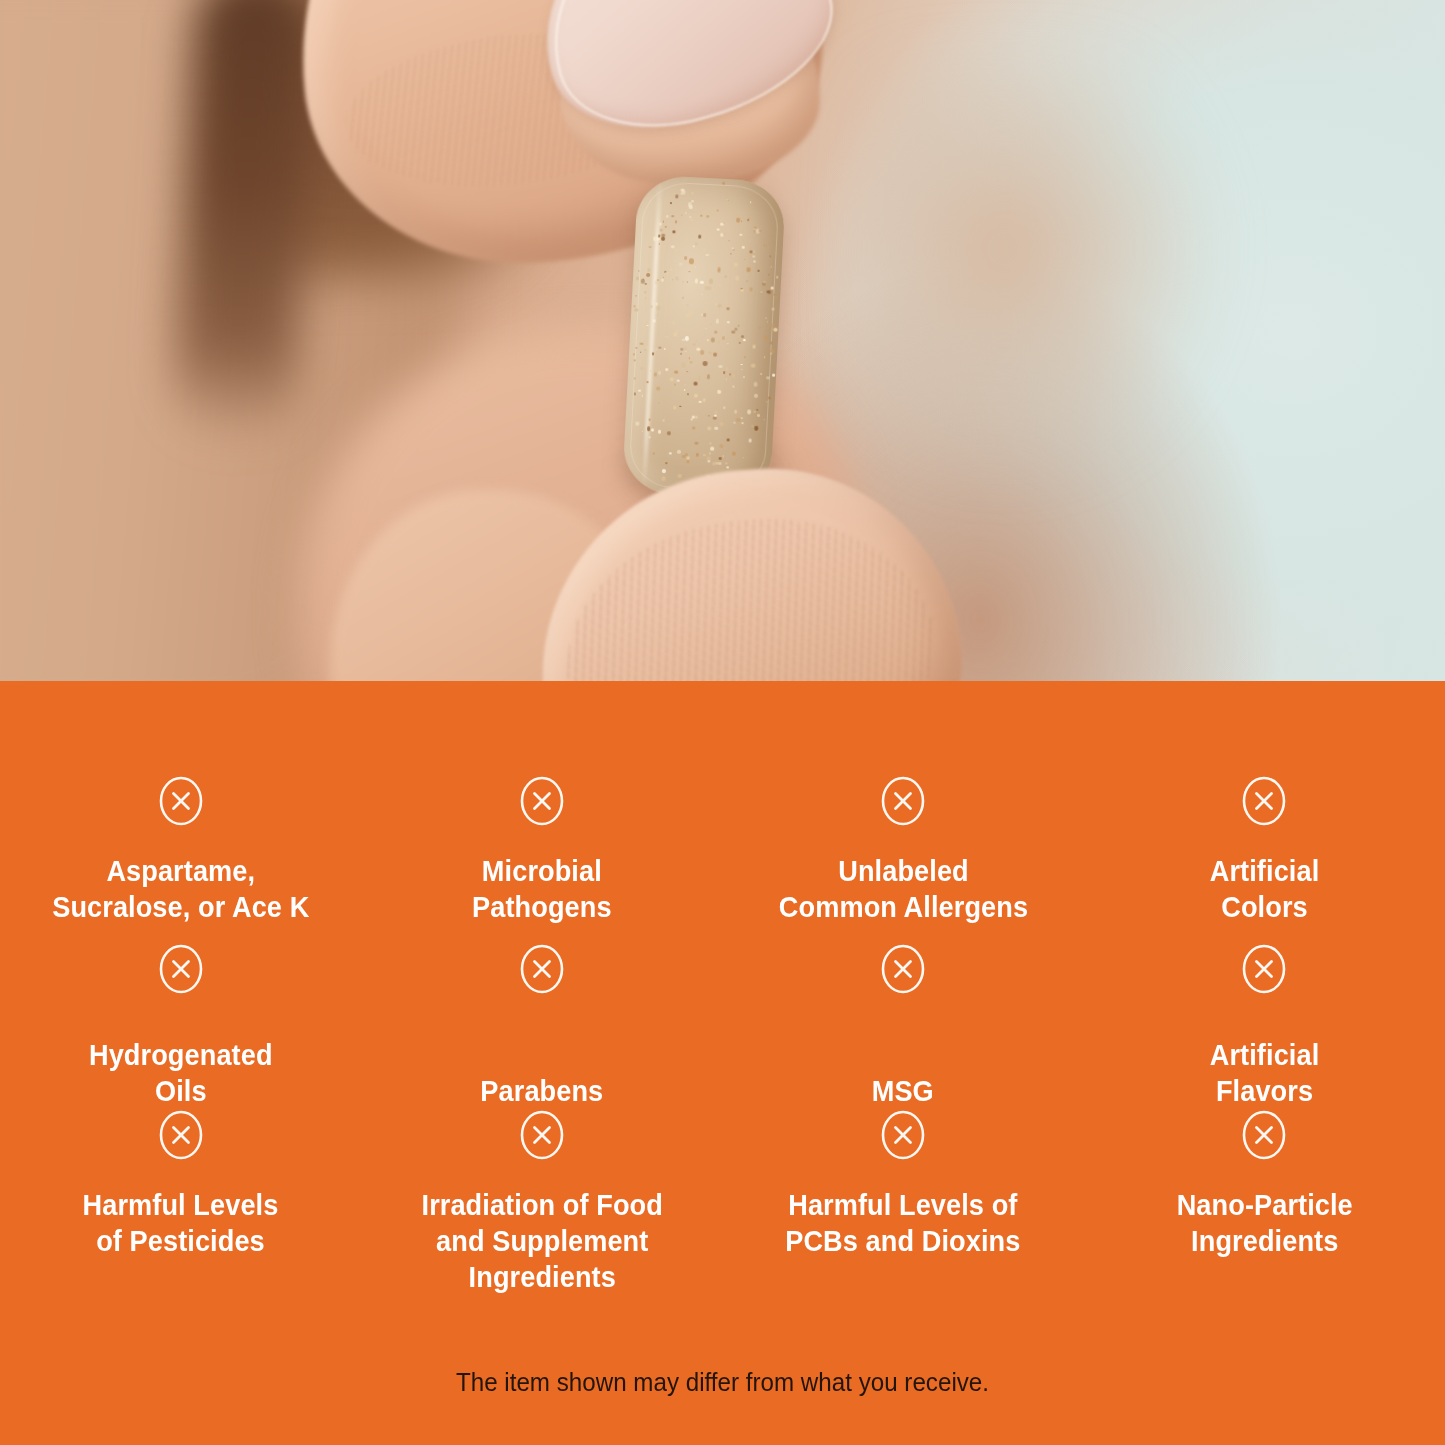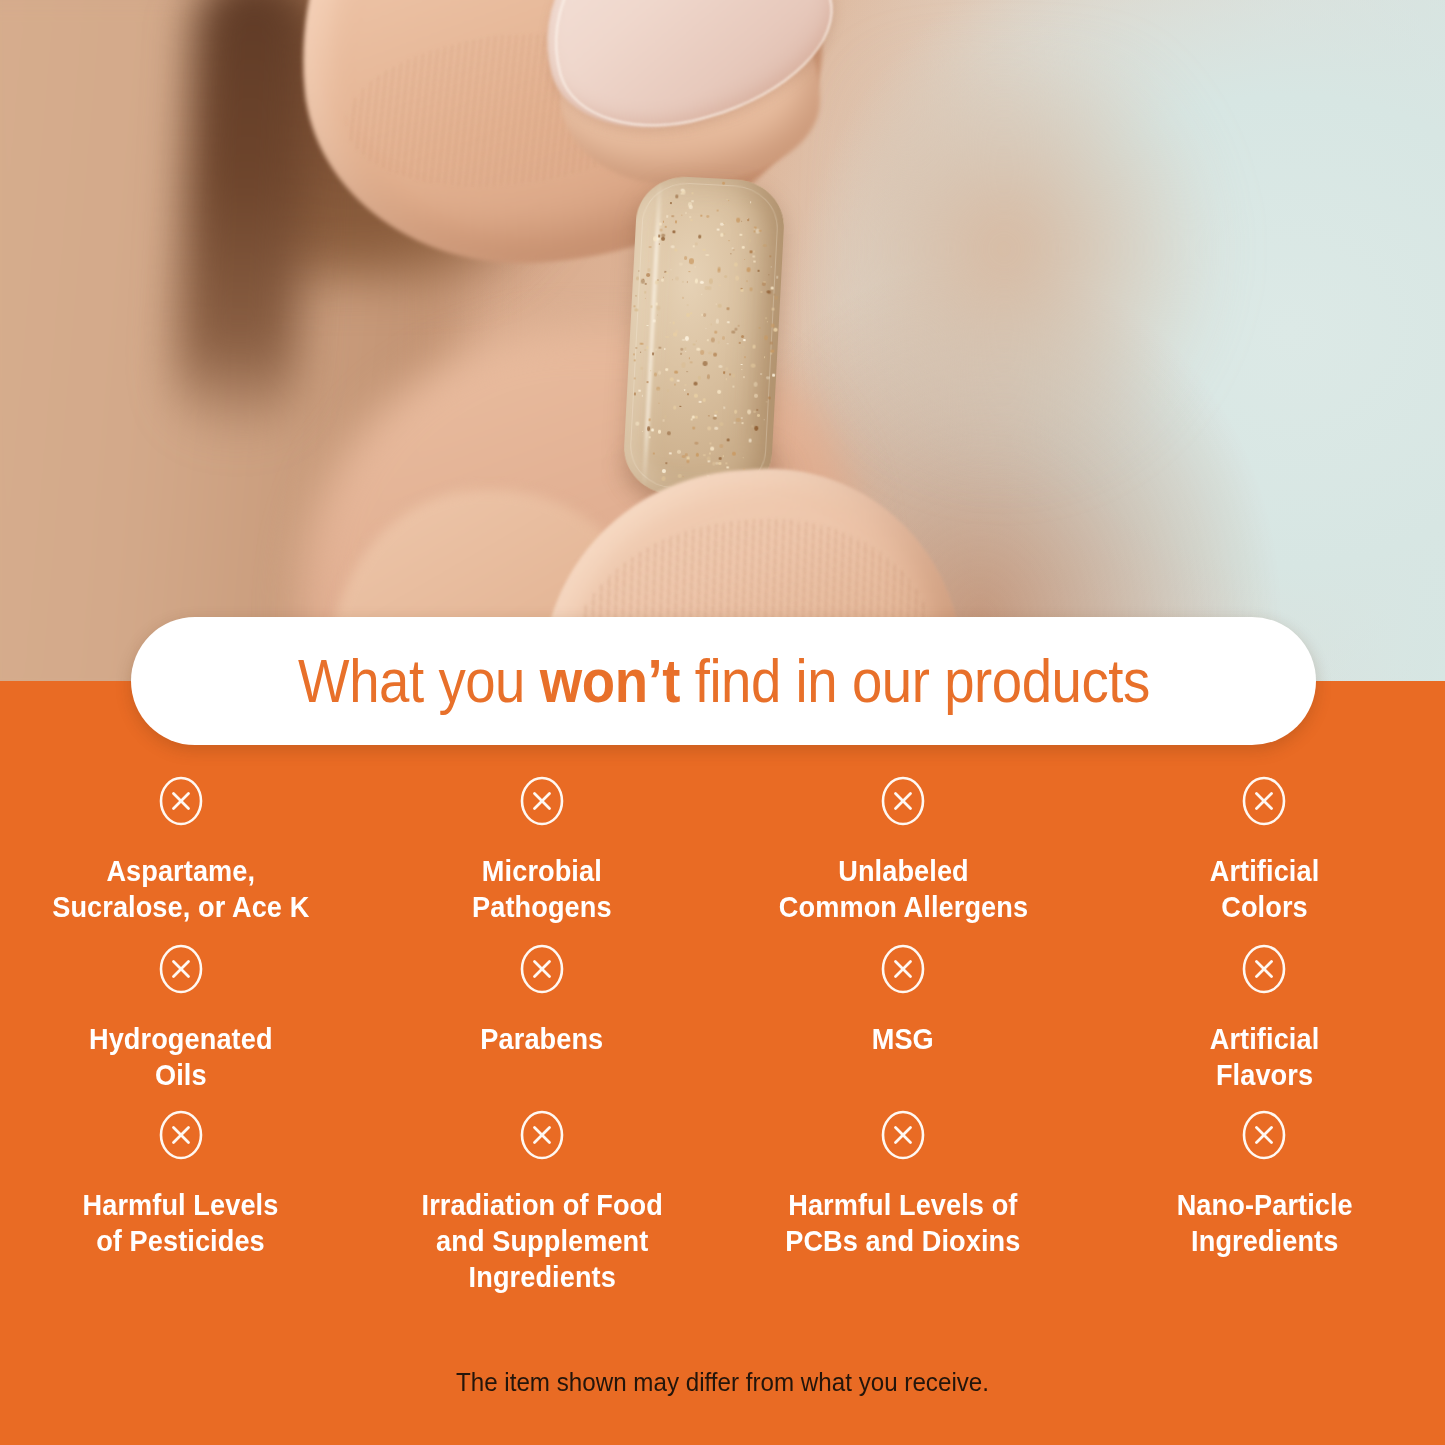--- a/index.html
+++ b/index.html
@@ -193,21 +193,21 @@
     grid-template-columns:repeat(4,1fr);
     row-gap:0;
     z-index:4;
   }
   .row{display:contents;}
   .cell{
     display:flex;flex-direction:column;align-items:center;
     padding:0 14px;
   }
   .r1 .cell{height:168px;}
-  .r2 .cell{height:166px;}
+  .r2 .cell{height:166px;justify-content:space-between;}
   .r3 .cell{height:180px;}
 
   .xicon{
     width:46px;height:52px;display:block;margin-bottom:26px;flex:none;
   }
   .label{
     color:#FFFFFF;
     font-size:29.5px;
     line-height:36px;
     font-weight:700;
@@ -595,25 +595,20 @@
         <div class="speck" style="left: 108.4px; top: 109.4px; width: 2.2px; height: 2.3px; background: rgb(232, 207, 164); opacity: 0.87;"></div>
       </div>
 
     <div class="finger-left"></div>
     <div class="finger"></div>
     <div class="finger-print"></div>
   </div>
 
   <div id="band"></div>
 
-  <div id="headline-pill">
-    <div id="headline">
-      <span>What you </span><span class="em">won’t</span><span> find in our products</span>
-    </div>
-  </div>
 
   <div id="grid">
 
     <div class="row r1">
       <div class="cell">
         <svg class="xicon" viewBox="0 0 46 52">
             <ellipse cx="23" cy="26" rx="20" ry="23" fill="none" stroke="#FFF8F2" stroke-width="2.6"></ellipse>
             <line x1="15.5" y1="18.5" x2="30.5" y2="33.5" stroke="#FFF8F2" stroke-width="2.8" stroke-linecap="round"></line>
             <line x1="30.5" y1="18.5" x2="15.5" y2="33.5" stroke="#FFF8F2" stroke-width="2.8" stroke-linecap="round"></line>
           </svg>

